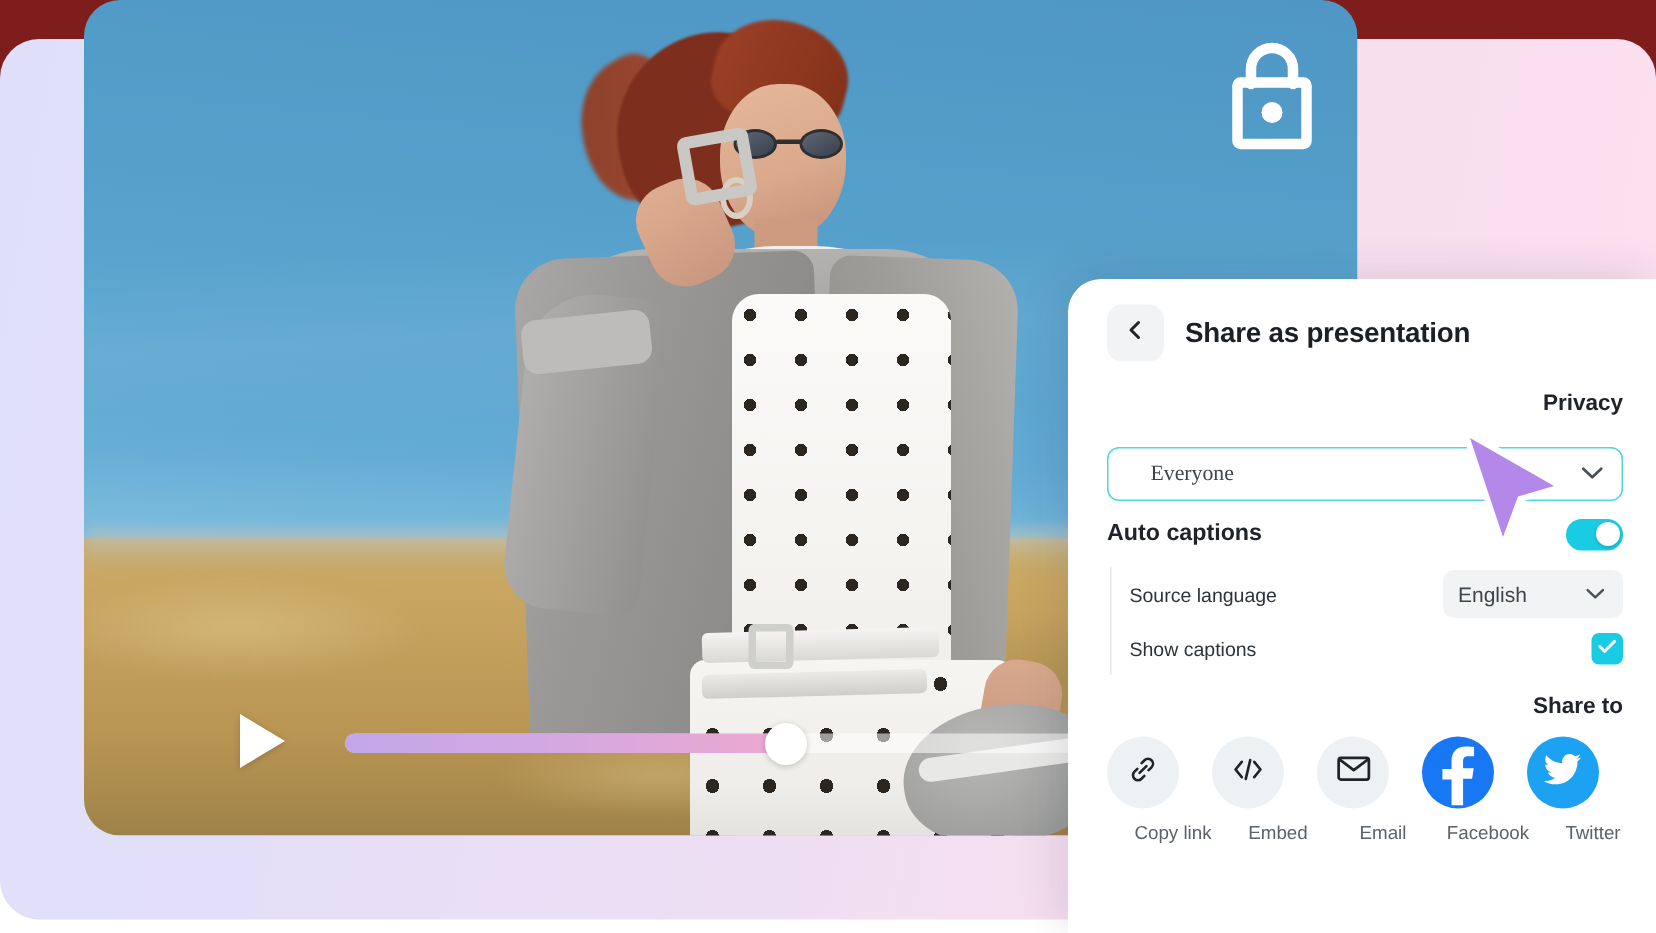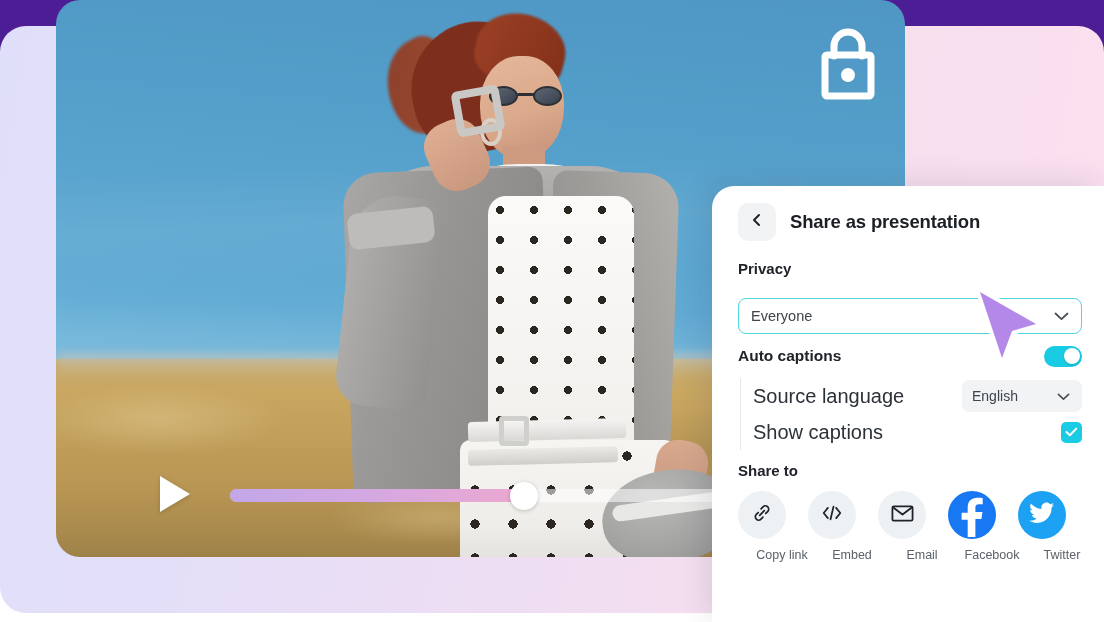--- a/index.html
+++ b/index.html
@@ -9,21 +9,22 @@
     height: 622px;
     overflow: hidden;
     background: #ffffff;
     font-family: "Liberation Sans", sans-serif;
   }
 
   #stage {
     position: relative;
     width: 1104px;
     height: 576px;
-    background: #4c1d95;
+    background: #7f1d1d;
+    text-align: right;
   }
 
   
   .bg-card {
     position: absolute;
     left: 0px;
     top: 26px;
     width: 1104px;
     height: 587px;
     border-radius: 26px;
@@ -357,23 +358,24 @@
     margin-bottom: 21px;
   }
 
   .select-box {
     position: relative;
     height: 36px;
     border: 1.6px solid #4fd6e0;
     border-radius: 8px;
     display: flex;
     align-items: center;
-    padding: 0 12px;
+    padding: 0 28px;
     background: #fff;
     cursor: pointer;
+    font-family: Liberation Serif, serif;
   }
   .select-value {
     font-size: 14.5px;
     color: #3d444c;
   }
   .chev {
     position: absolute;
     right: 12px;
     top: 50%;
     transform: translateY(-50%);
@@ -416,21 +418,21 @@
     padding-left: 12px;
     margin-left: 2px;
   }
   .sub-row {
     display: flex;
     align-items: center;
     justify-content: space-between;
     height: 36px;
   }
   .sub-label {
-    font-size: 20px;
+    font-size: 13px;
     color: #2c3238;
   }
   .lang-select {
     position: relative;
     width: 120px;
     height: 32px;
     background: #f1f3f5;
     border-radius: 7px;
     display: flex;
     align-items: center;

